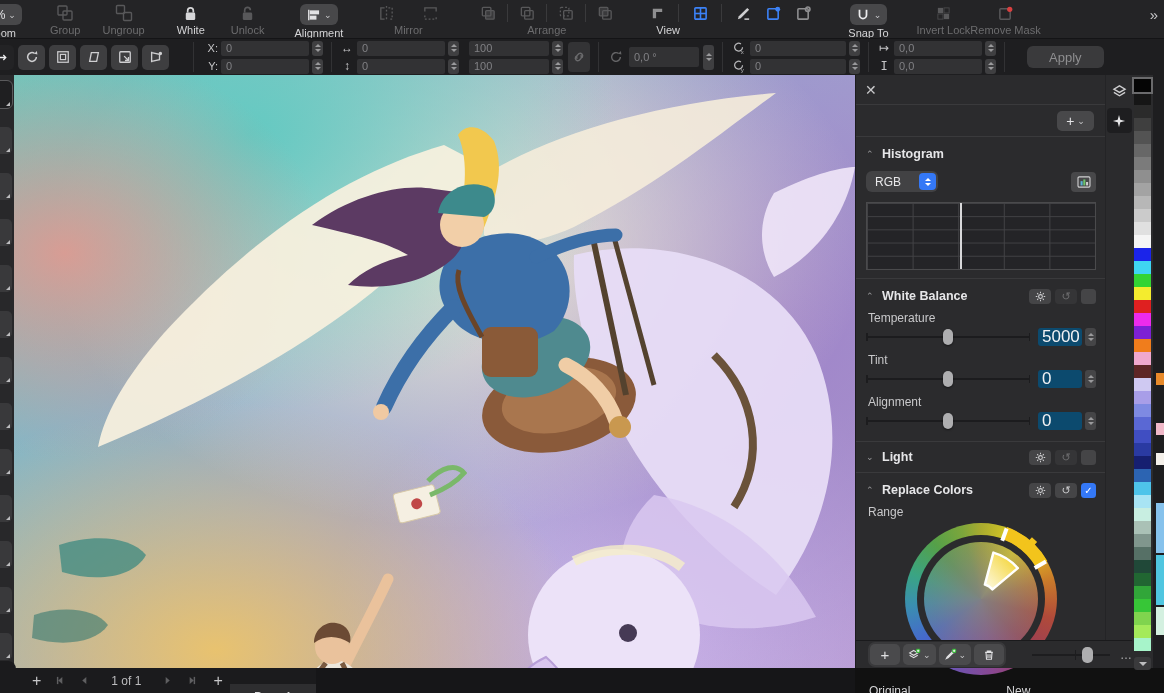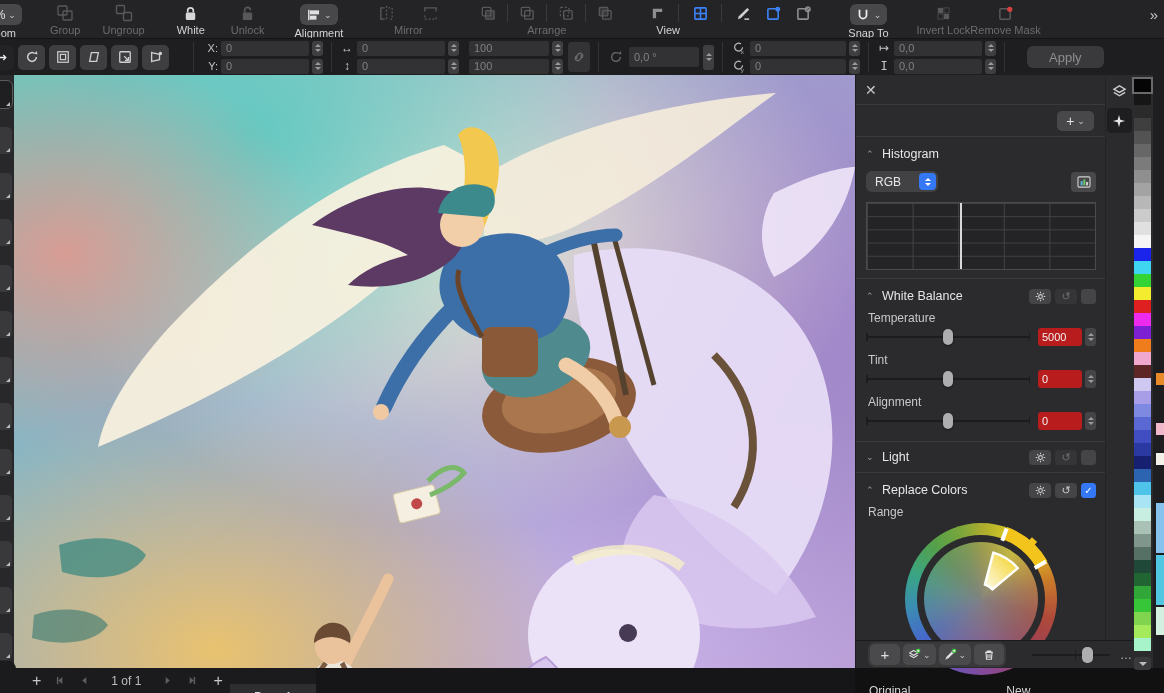--- a/index.html
+++ b/index.html
@@ -63,21 +63,21 @@
   .pmain { position:absolute; left:0; top:0; width:250px; height:593px; }
   .phdr { height:30px; border-bottom:1px solid #3a3a3c; display:flex; align-items:center; position:relative; }
   .phdr .x { position:absolute; left:9px; font-size:14px; color:#c8c8ca; }
   .phdr .t { width:100%; text-align:center; font-size:13px; color:#dedee0; }
   .addrow { height:32px; border-bottom:1px solid #3a3a3c; position:relative; }
   .addbtn { position:absolute; right:12px; top:6px; width:37px; height:20px; background:#48484a; border-radius:5px; display:flex; align-items:center; justify-content:center; gap:3px; color:#e4e4e6; }
   .addbtn .plus { font-size:14px; margin-top:-1px; }
   .sect { position:relative; border-bottom:1px solid #3a3a3c; padding:8px 10px; }
   .secthdr { display:flex; align-items:center; height:18px; }
   .caret { font-size:9px; color:#9a9a9c; width:16px; }
-  .sectname { font-weight:normal; font-size:12.5px; color:#e6e6e8; }
+  .sectname { font-weight:bold; font-size:12.5px; color:#e6e6e8; }
   .sectbtns { margin-left:auto; display:flex; gap:4px; align-items:center; }
   .mini { width:22px; height:15px; border-radius:4px; background:#454547; display:flex; align-items:center; justify-content:center; }
   .mini.dim { opacity:.4; }
   .mini .undo { font-size:11px; color:#cfcfd1; line-height:1; }
   .cb { width:15px; height:15px; border-radius:3.5px; background:#454547; display:flex; align-items:center; justify-content:center; }
   .cb.checked { background:#3478f6; color:#fff; font-size:10px; }
   .rgbrow { display:flex; align-items:center; margin-top:8px; }
   .rgbdd { width:72px; height:21px; background:#424244; border-radius:6px; display:flex; align-items:center; padding:2px 2px 2px 9px; color:#e8e8ea; }
   .rgbdd .bluestep { margin-left:auto; width:17px; height:17px; background:#3478f6; border-radius:4px; display:flex; flex-direction:column; align-items:center; justify-content:center; gap:2px; }
   .bluestep i { width:0; height:0; border-left:3px solid transparent; border-right:3px solid transparent; display:block; }
@@ -89,21 +89,21 @@
       linear-gradient(to bottom, #424245 1px, transparent 1px);
     background-size:20% 20%; }
   .histline { position:absolute; left:41%; top:0; width:1.5px; height:100%; background:#d8d8da; }
   .ctl-label { color:#c8c8ca; font-size:12px; margin:6px 0 2px 2px; }
   .sliderrow { display:flex; align-items:center; height:20px; margin-bottom:2px; }
   .slider { position:relative; flex:1; height:18px; margin-right:8px; }
   .slider .track { position:absolute; left:0; right:0; top:8px; height:2px; background:#1c1c1e; }
   .slider .track:before, .slider .track:after { content:""; position:absolute; top:-3px; width:1.5px; height:8px; background:#1c1c1e; }
   .slider .track:before { left:0; } .slider .track:after { right:0; }
   .slider .thumb { position:absolute; top:1px; left:calc(50% - 5px); width:10px; height:16px; border-radius:5px; background:#aeaeb0; box-shadow:0 1px 2px rgba(0,0,0,.5); }
-  .vbox { width:44px; height:18px; background:#b91c1c; border-radius:3px; color:#f2f2f4; display:flex; align-items:center; padding:0 4px; font-size:11px; margin-right:3px; }
+  .vbox { width:44px; height:18px; background:#0c4a6e; border-radius:3px; color:#f2f2f4; display:flex; align-items:center; padding:0 4px; font-size:17px; margin-right:3px; }
   .stepper.p { height:18px; background:#454547; }
 
   
   .wheelwrap { position:relative; width:152px; height:152px; margin:4px auto 0; }
   .ring { position:absolute; inset:0; border-radius:50%;
     background:conic-gradient(from 0deg, #a9ab2f, #ecd51d 35deg, #c97a2b 75deg, #b04a3a 105deg, #9c3f55 135deg, #8a4790 170deg, #6a55b5 205deg, #4668cc 235deg, #3a8fb0 265deg, #3aa483 290deg, #55a049 320deg, #7da63b 345deg, #a9ab2f 360deg); }
   .hole { position:absolute; inset:12px; border-radius:50%; background:#2b2b2d; }
   .disk { position:absolute; inset:19px; border-radius:50%;
     background:
       radial-gradient(circle, rgba(130,130,130,.95) 0%, rgba(130,130,130,.45) 55%, rgba(130,130,130,.12) 100%),

